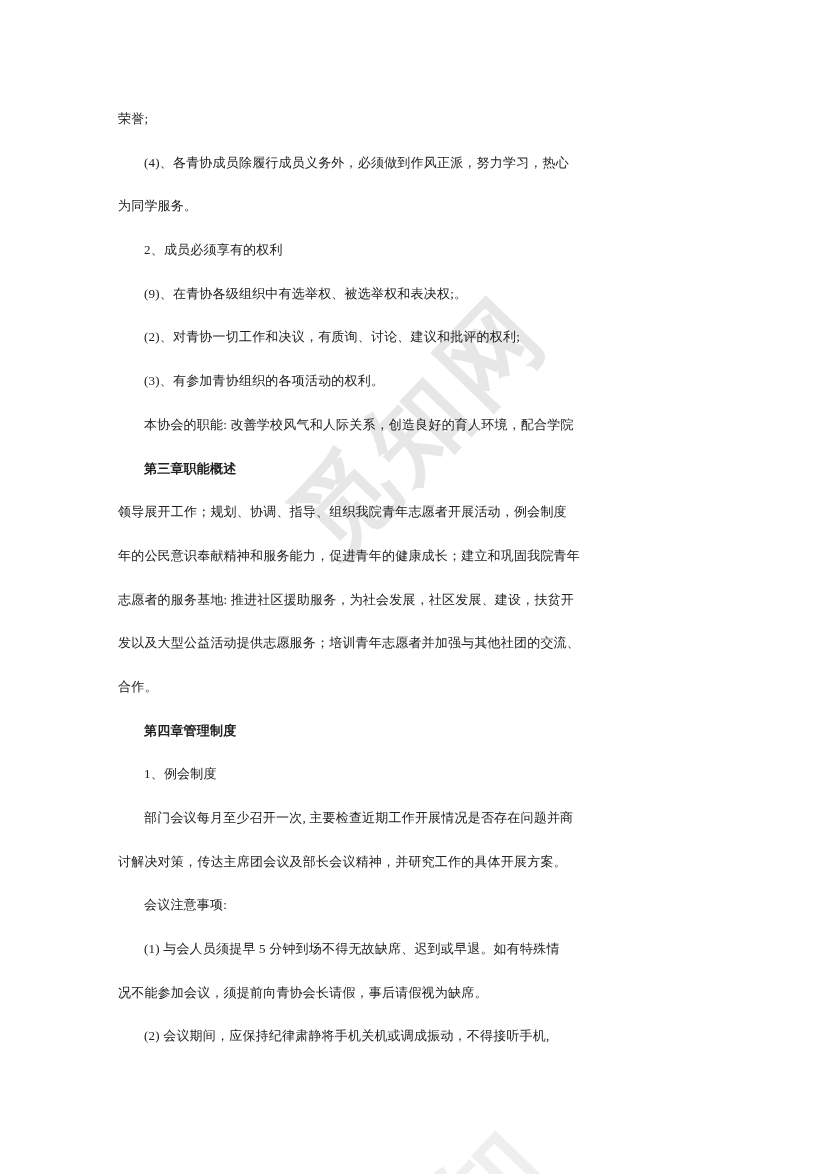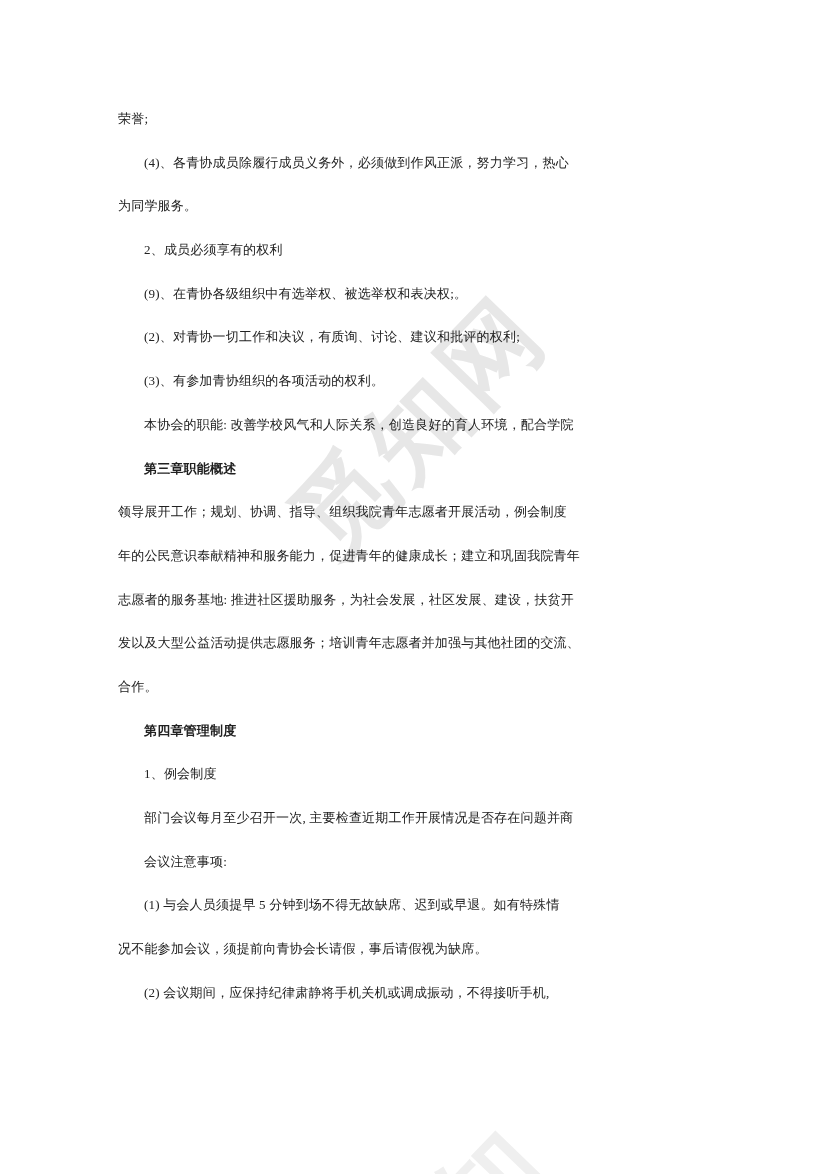--- a/index.html
+++ b/index.html
@@ -87,19 +87,20 @@
     <div class="line indent">本协会的职能: 改善学校风气和人际关系，创造良好的育人环境，配合学院</div>
     <div class="line indent bold">第三章职能概述</div>
     <div class="line">领导展开工作；规划、协调、指导、组织我院青年志愿者开展活动，例会制度</div>
     <div class="line">年的公民意识奉献精神和服务能力，促进青年的健康成长；建立和巩固我院青年</div>
     <div class="line">志愿者的服务基地: 推进社区援助服务，为社会发展，社区发展、建设，扶贫开</div>
     <div class="line">发以及大型公益活动提供志愿服务；培训青年志愿者并加强与其他社团的交流、</div>
     <div class="line">合作。</div>
     <div class="line indent bold">第四章管理制度</div>
     <div class="line indent">1、例会制度</div>
     <div class="line indent">部门会议每月至少召开一次, 主要检查近期工作开展情况是否存在问题并商</div>
+    <div class="line">讨解决对策，传达主席团会议及部长会议精神，并研究工作的具体开展方案。</div>
     <div class="line indent">会议注意事项:</div>
     <div class="line indent">(1) 与会人员须提早 5 分钟到场不得无故缺席、迟到或早退。如有特殊情</div>
     <div class="line">况不能参加会议，须提前向青协会长请假，事后请假视为缺席。</div>
     <div class="line indent">(2) 会议期间，应保持纪律肃静将手机关机或调成振动，不得接听手机,</div>
   </div>
 
 </div>
 
 </body></html>

